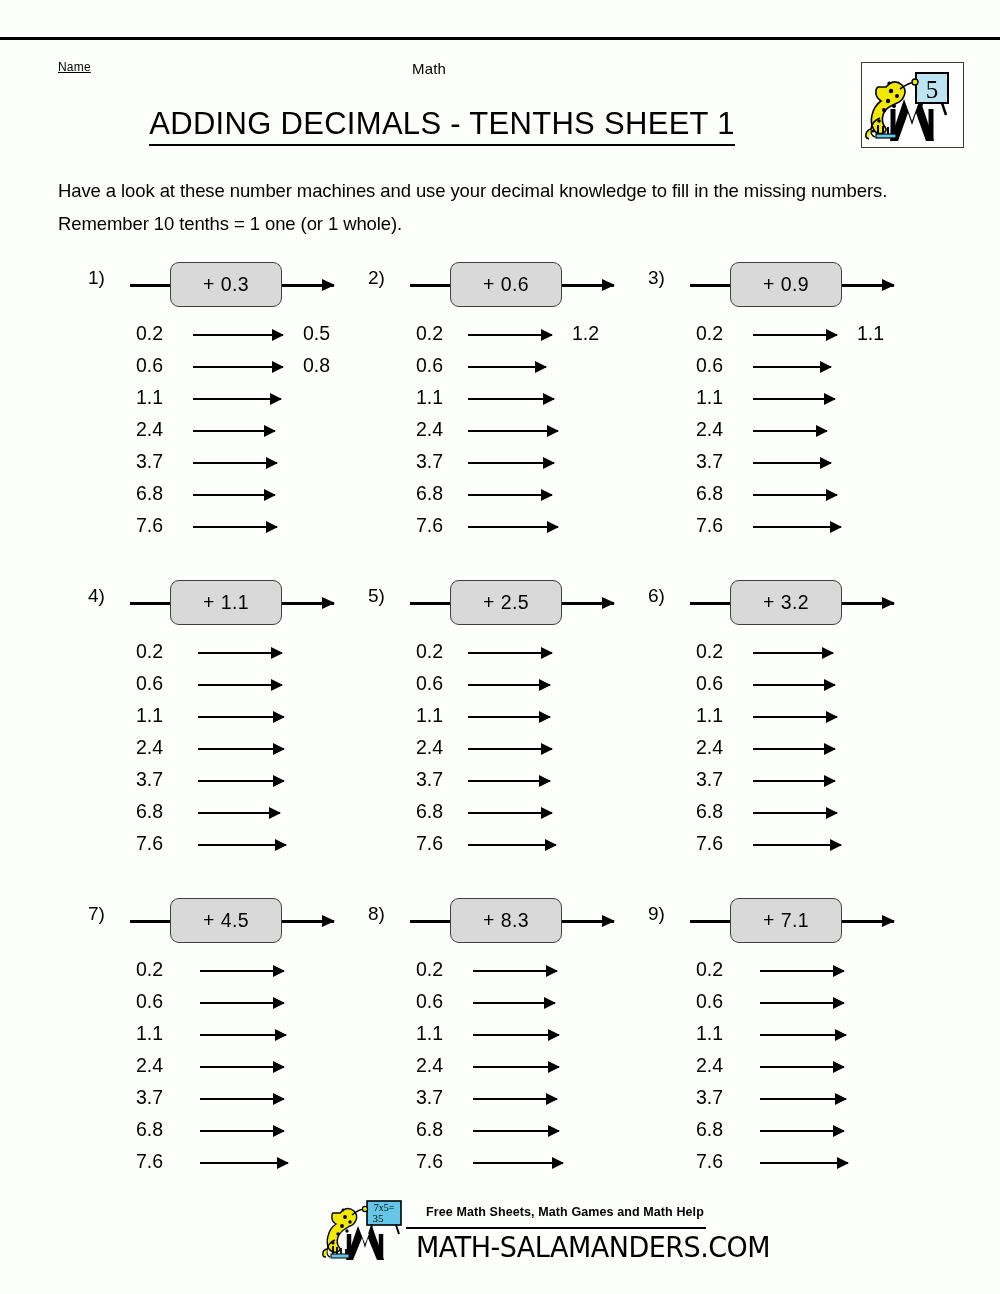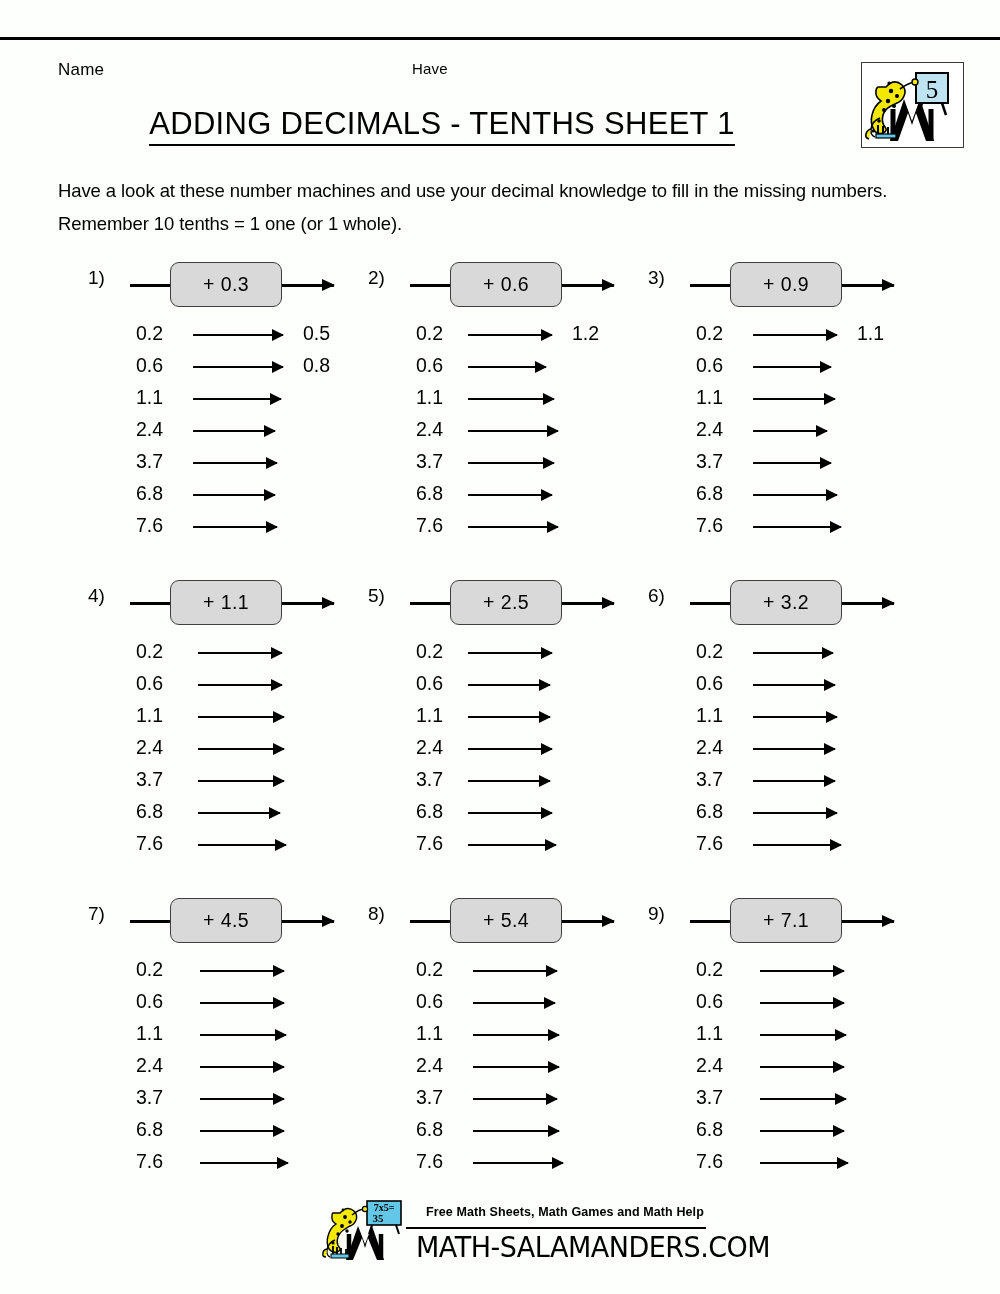--- a/index.html
+++ b/index.html
@@ -27,22 +27,23 @@
     width: 1000px;
     height: 3px;
     background: #000000;
   }
 
   
   .hdr-name {
     position: absolute;
     left: 58px;
     top: 60px;
-    font-size: 17px;
+    font-size: 12px;
     letter-spacing: .2px;
+    text-decoration: underline;
   }
   .hdr-date {
     position: absolute;
     left: 412px;
     top: 60px;
     font-size: 15px;
     letter-spacing: .2px;
   }
   .title {
     position: absolute;
@@ -193,21 +194,20 @@
     top: 1196px;
     width: 400px;
     height: 72px;
   }
   .footer-logo {
     position: absolute;
     left: 0;
     top: 0;
     width: 112px;
     height: 68px;
-    font-weight: bold;
   }
   .footer-tagline {
     position: absolute;
     left: 106px;
     top: 9px;
     font-size: 12.5px;
     font-weight: bold;
     letter-spacing: .1px;
     white-space: nowrap;
   }
@@ -235,21 +235,21 @@
   }
 </style>
 </head>
 <body>
 
 <div class="page">
 
   <div class="top-rule"></div>
 
   <div class="hdr-name">Name</div>
-  <div class="hdr-date">Have</div>
+  <div class="hdr-date">Math</div>
 
   <div class="title"><span>ADDING DECIMALS - TENTHS SHEET 1</span></div>
 
   <div class="logo-box">
     <svg width="99" height="82" viewBox="0 0 99 82">
 
       <path d="M28 78 L42 36 L50 58 L58 36 L72 78 L64 78 L54 50 L50 62 L46 50 L36 78 Z" fill="#000"></path>
       <path d="M31 78 L31 46 M69 78 L69 46" stroke="#000" stroke-width="5" fill="none"></path>
 
       <rect x="54" y="10" width="32" height="30" fill="#bde4f0" stroke="#000" stroke-width="2"></rect>
@@ -593,21 +593,21 @@
             <div class="in-val">7.6</div>
             <div class="row-arrow" style="left: 112px; width: 88px;"></div>
             <div class="out-val" style="left: 220px;"></div>
           </div>
         </div>
       </div>
       <div class="problem" style="left: 368px; top: 898px;">
         <div class="prob-num">8)</div>
         <div class="machine-row">
           <div class="lead-line"></div>
-          <div class="machine">+ 5.4</div>
+          <div class="machine">+ 8.3</div>
           <div class="out-arrow"></div>
         </div>
         <div class="rows">
           <div class="row">
             <div class="in-val">0.2</div>
             <div class="row-arrow" style="left: 105px; width: 84px;"></div>
             <div class="out-val" style="left: 209px;"></div>
           </div>
           <div class="row">
             <div class="in-val">0.6</div>

